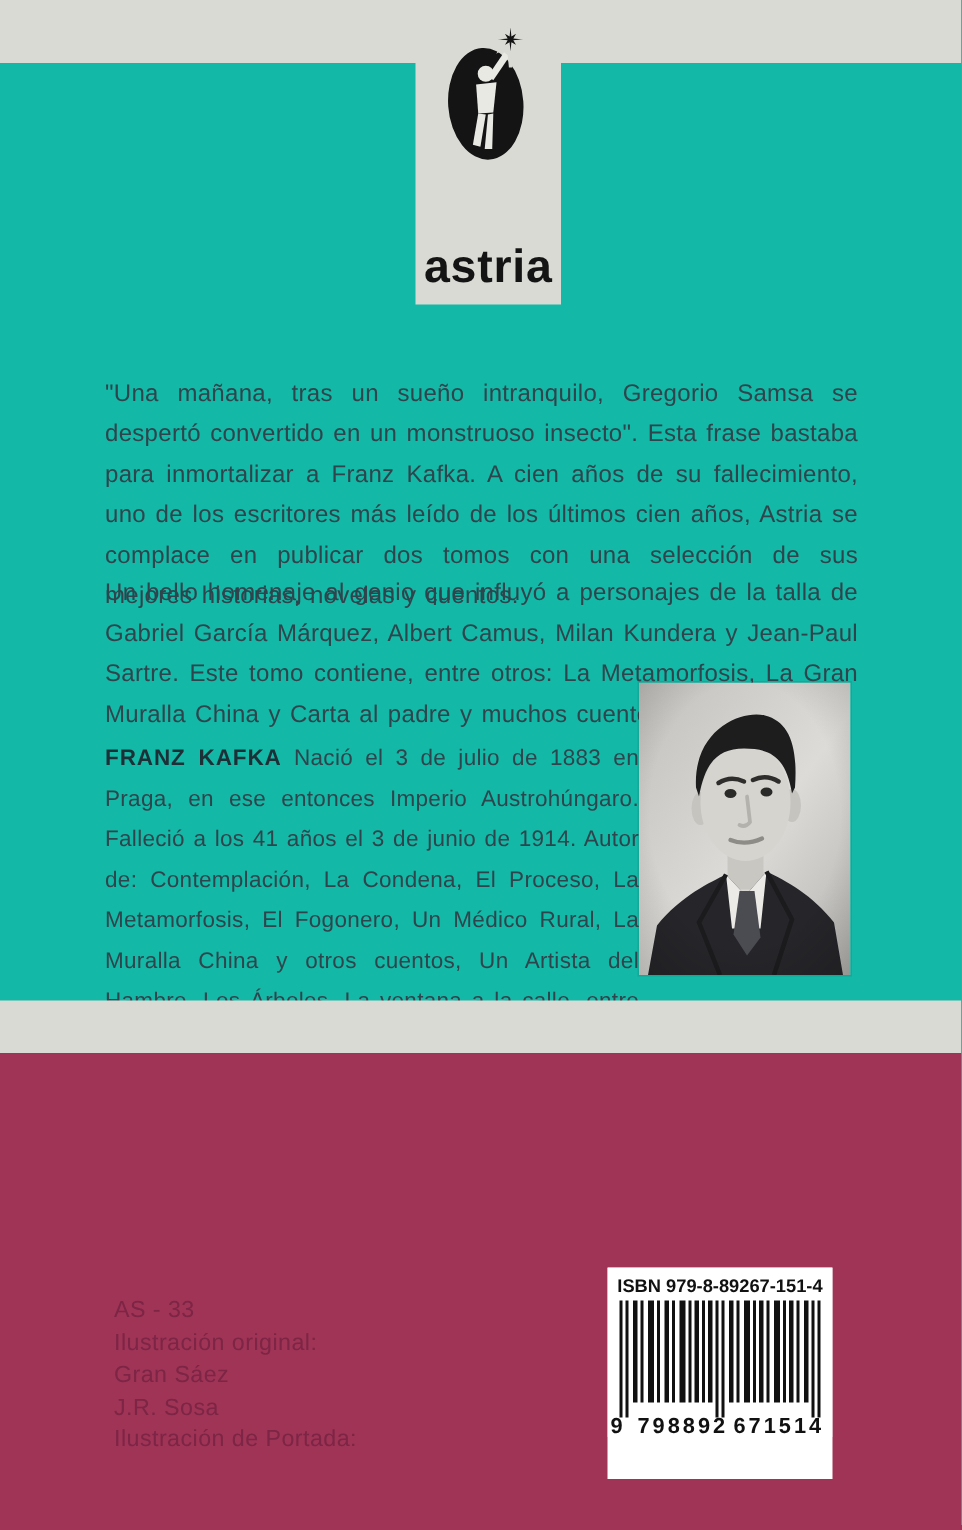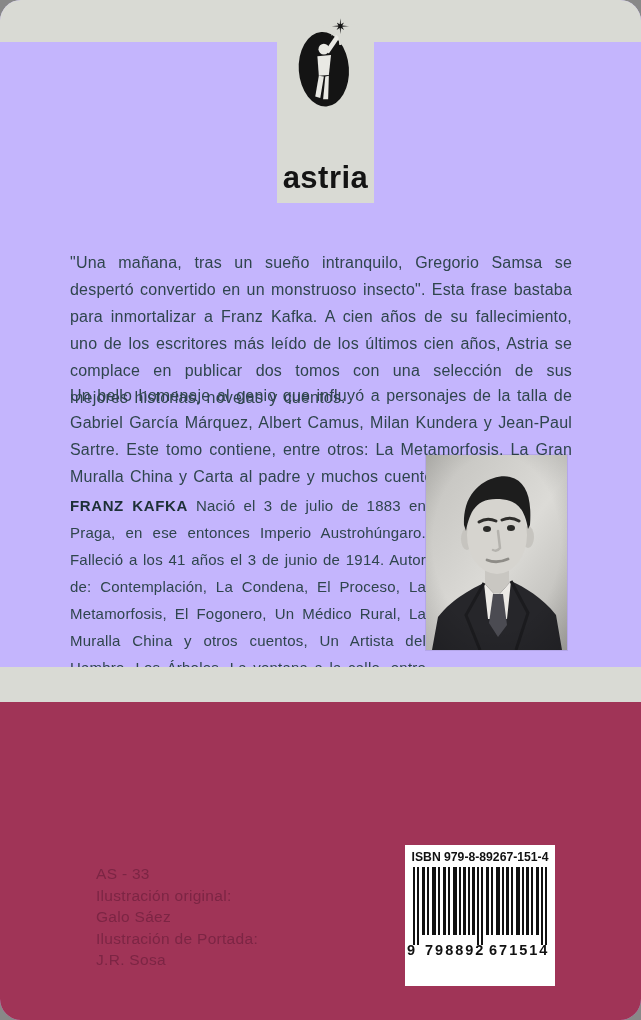--- a/index.html
+++ b/index.html
@@ -1,20 +1,19 @@
 <!DOCTYPE html>
 <html><head>
 <meta charset="utf-8">
 <style>
   html,body{margin:0;padding:0;background:#888;}
   .page{
     position:relative;width:641px;height:1020px;margin:0 auto;
-    overflow:hidden;background:#c4b5fd;
+    overflow:hidden;background:#14b8a6;
     font-family:"Liberation Sans","DejaVu Sans",sans-serif;
-    border-radius:21px;
   }
   
   .band-top{position:absolute;left:0;top:0;width:641px;height:42px;background:#d9dad4;}
   .logo-strip{position:absolute;left:277px;top:0;width:97px;height:203px;background:#d9dad4;}
   .band-mid{position:absolute;left:0;top:667px;width:641px;height:35px;background:#d9dad4;}
   .section-magenta{position:absolute;left:0;top:702px;width:641px;height:318px;background:#a03457;}
 
   
   .logo-mark{position:absolute;left:283px;top:2px;width:86px;height:128px;}
   .logo-word{
@@ -40,21 +39,21 @@
   .bio .bio-heading{font-weight:700;color:#1d3037;letter-spacing:0.6px;}
 
   .photo{
     position:absolute;left:426px;top:455px;width:141px;height:195px;
     box-shadow:0 0 0 1px rgba(0,0,0,0.08);
   }
 
   
   .credits{
     position:absolute;left:76px;top:161px;
-    color:#7c2544;font-size:15.5px;line-height:21.5px;letter-spacing:0.3px;margin-left:20px;
+    color:#7c2544;font-size:15.5px;line-height:21.5px;letter-spacing:0.3px;
   }
   .barcode-box{
     position:absolute;left:405px;top:143px;width:150px;height:141px;
     background:#ffffff;
   }
   .barcode-box svg{display:block;}
 </style>
 </head>
 <body>
 
@@ -112,23 +111,23 @@
     <path d="M85,126 L102,158 L90,195" stroke="#1b1b1e" stroke-width="3" fill="none"></path>
     <rect x="0" y="0" width="141" height="195" fill="url(#pvig)"></rect>
   </svg>
 
   <div class="band-mid"></div>
   <div class="section-magenta">
 
     <div class="credits">
       <div>AS - 33</div>
       <div>Ilustración original:</div>
-      <div>Galo Sáez</div>
+      <div>Gran Sáez</div>
+      <div>J.R. Sosa</div>
       <div>Ilustración de Portada:</div>
-      <div>J.R. Sosa</div>
     </div>
 
     <div class="barcode-box">
       <svg viewBox="0 0 150 113" width="150" height="113" xmlns="http://www.w3.org/2000/svg">
         <rect x="0" y="0" width="150" height="113" fill="#ffffff"></rect>
         <text x="75" y="16" text-anchor="middle" font-size="12.2" font-weight="bold" font-family="Liberation Sans, DejaVu Sans, sans-serif" fill="#111">ISBN 979-8-89267-151-4</text>
         <g id="barcode-bars">
             <rect x="8" y="22" width="2" height="78" fill="#111"></rect>
             <rect x="12" y="22" width="2" height="78" fill="#111"></rect>
             <rect x="17" y="22" width="3" height="68" fill="#111"></rect>

